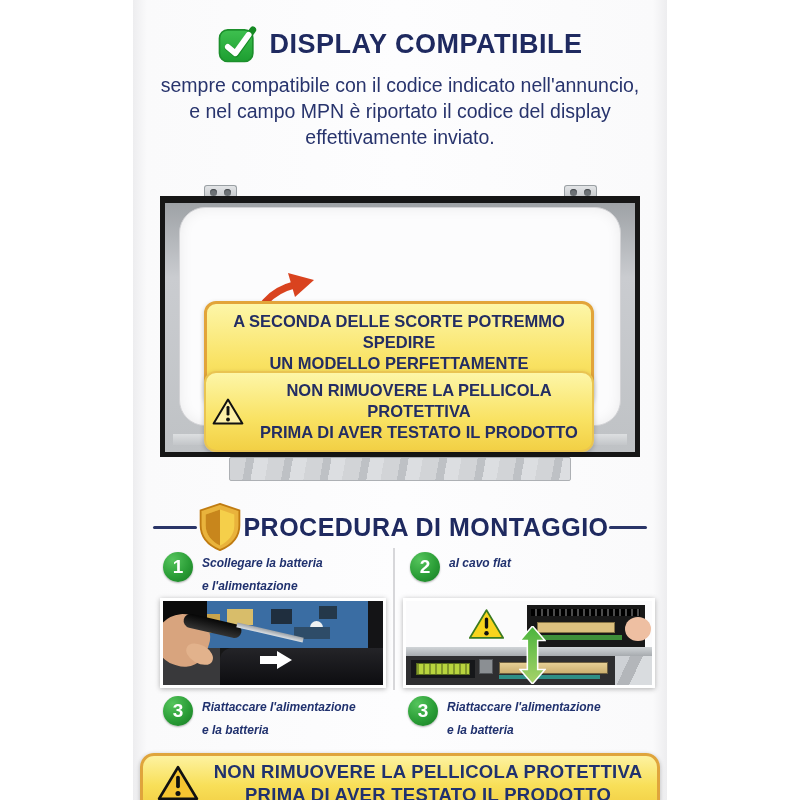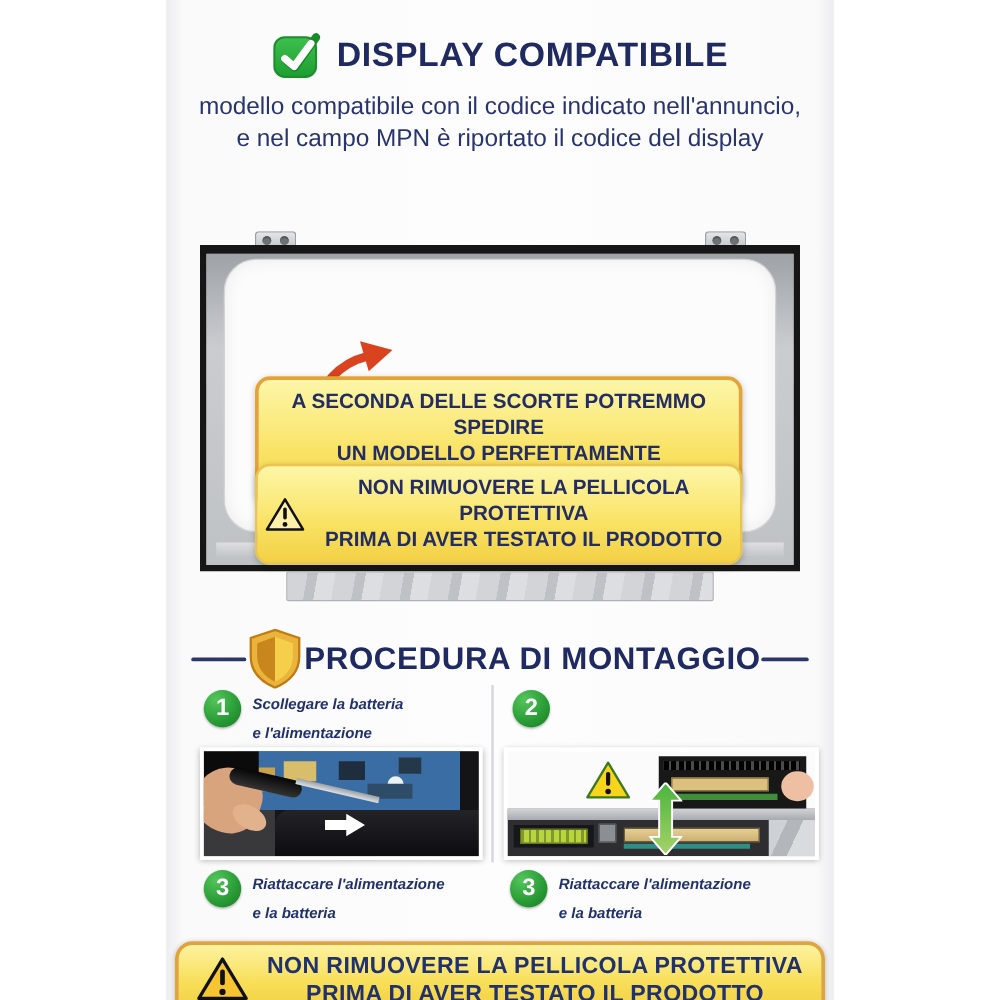--- a/index.html
+++ b/index.html
@@ -127,22 +127,23 @@
         </linearGradient>
       </defs>
       <rect x="3" y="7" width="40" height="38" rx="10" fill="url(#gGreen)" stroke="#1c8f2c" stroke-width="2"></rect>
       <path d="M13 28 L22.5 36 L43 7" fill="none" stroke="#168a24" stroke-width="8" stroke-linecap="round" stroke-linejoin="round"></path>
       <path d="M13 27.5 L22 35 L38 13" fill="none" stroke="#ffffff" stroke-width="7" stroke-linecap="round" stroke-linejoin="round"></path>
     </svg>
     <span class="title">DISPLAY COMPATIBILE</span>
   </div>
 
   <div class="intro">
-    <div>modello compatibile con il codice indicato nell'annuncio,</div>
+    <div>sempre compatibile con il codice indicato nell'annuncio,</div>
     <div>e nel campo MPN è riportato il codice del display</div>
+    <div>effettivamente inviato.</div>
   </div>
 
   <div class="figure">
     <div class="bracket" style="left:44px;">
       <span class="hole" style="left:5px;"></span>
       <span class="hole" style="left:19px;"></span>
     </div>
     <div class="bracket" style="left:404px;">
       <span class="hole" style="left:5px;"></span>
       <span class="hole" style="left:19px;"></span>
@@ -198,20 +199,21 @@
   <div class="step" style="left:30px; top:552px;">
     <span class="step-num">1</span>
     <span class="step-txt">
       <div>Scollegare la batteria</div>
       <div>e l'alimentazione</div>
     </span>
   </div>
   <div class="step" style="left:277px; top:552px;">
     <span class="step-num">2</span>
     <span class="step-txt">
+      <div>al cavo flat</div>
     </span>
   </div>
 
   <div class="col-divider"></div>
 
   <div class="photo photo1">
     <div class="ph-inner">
       <div class="p1-bg"></div>
       <div class="p1-board">
         <div class="p1-chip" style="left:6%;top:28%;width:11%;height:40%;background:#c9a44c;"></div>

